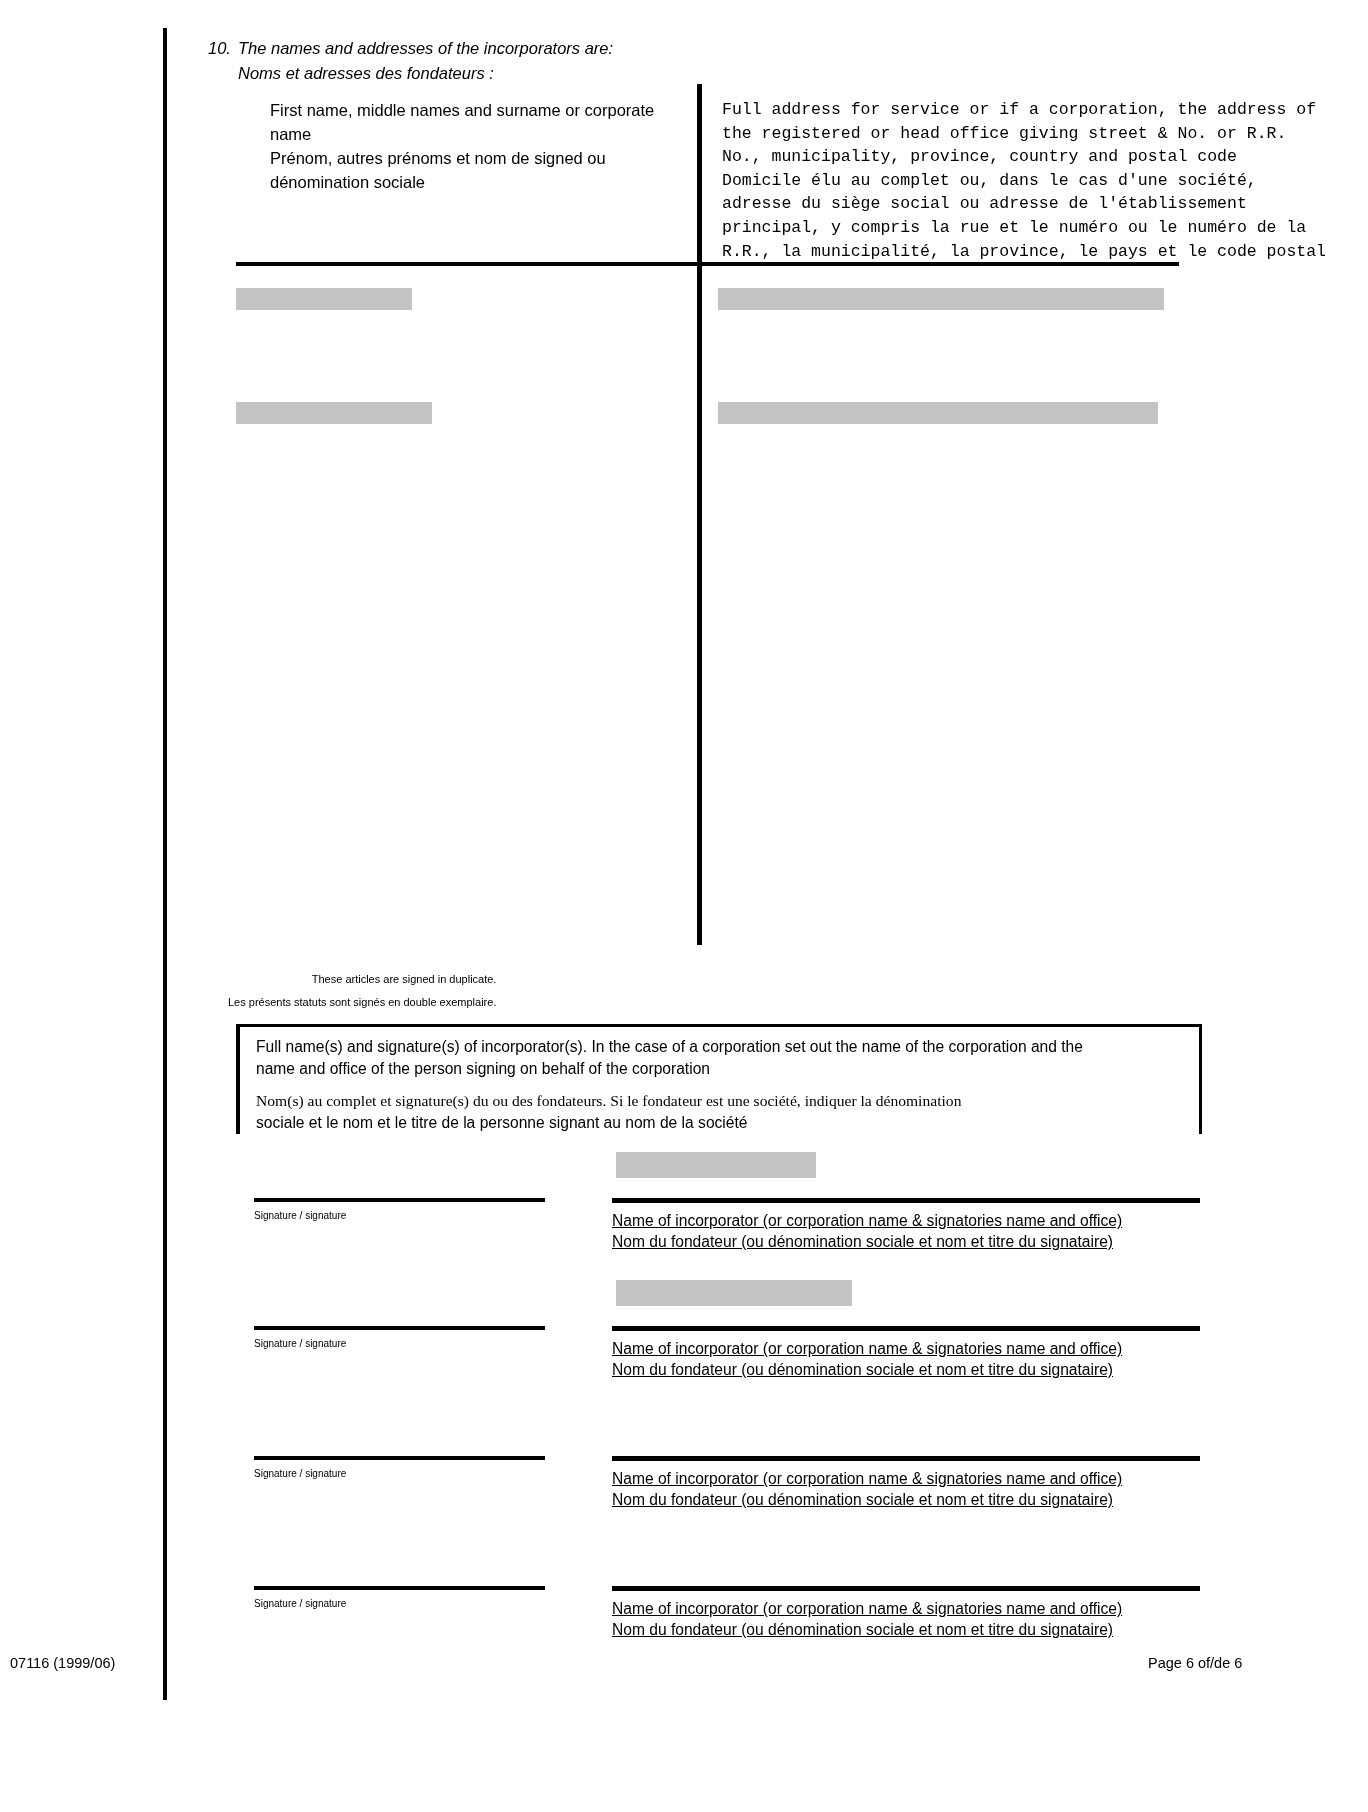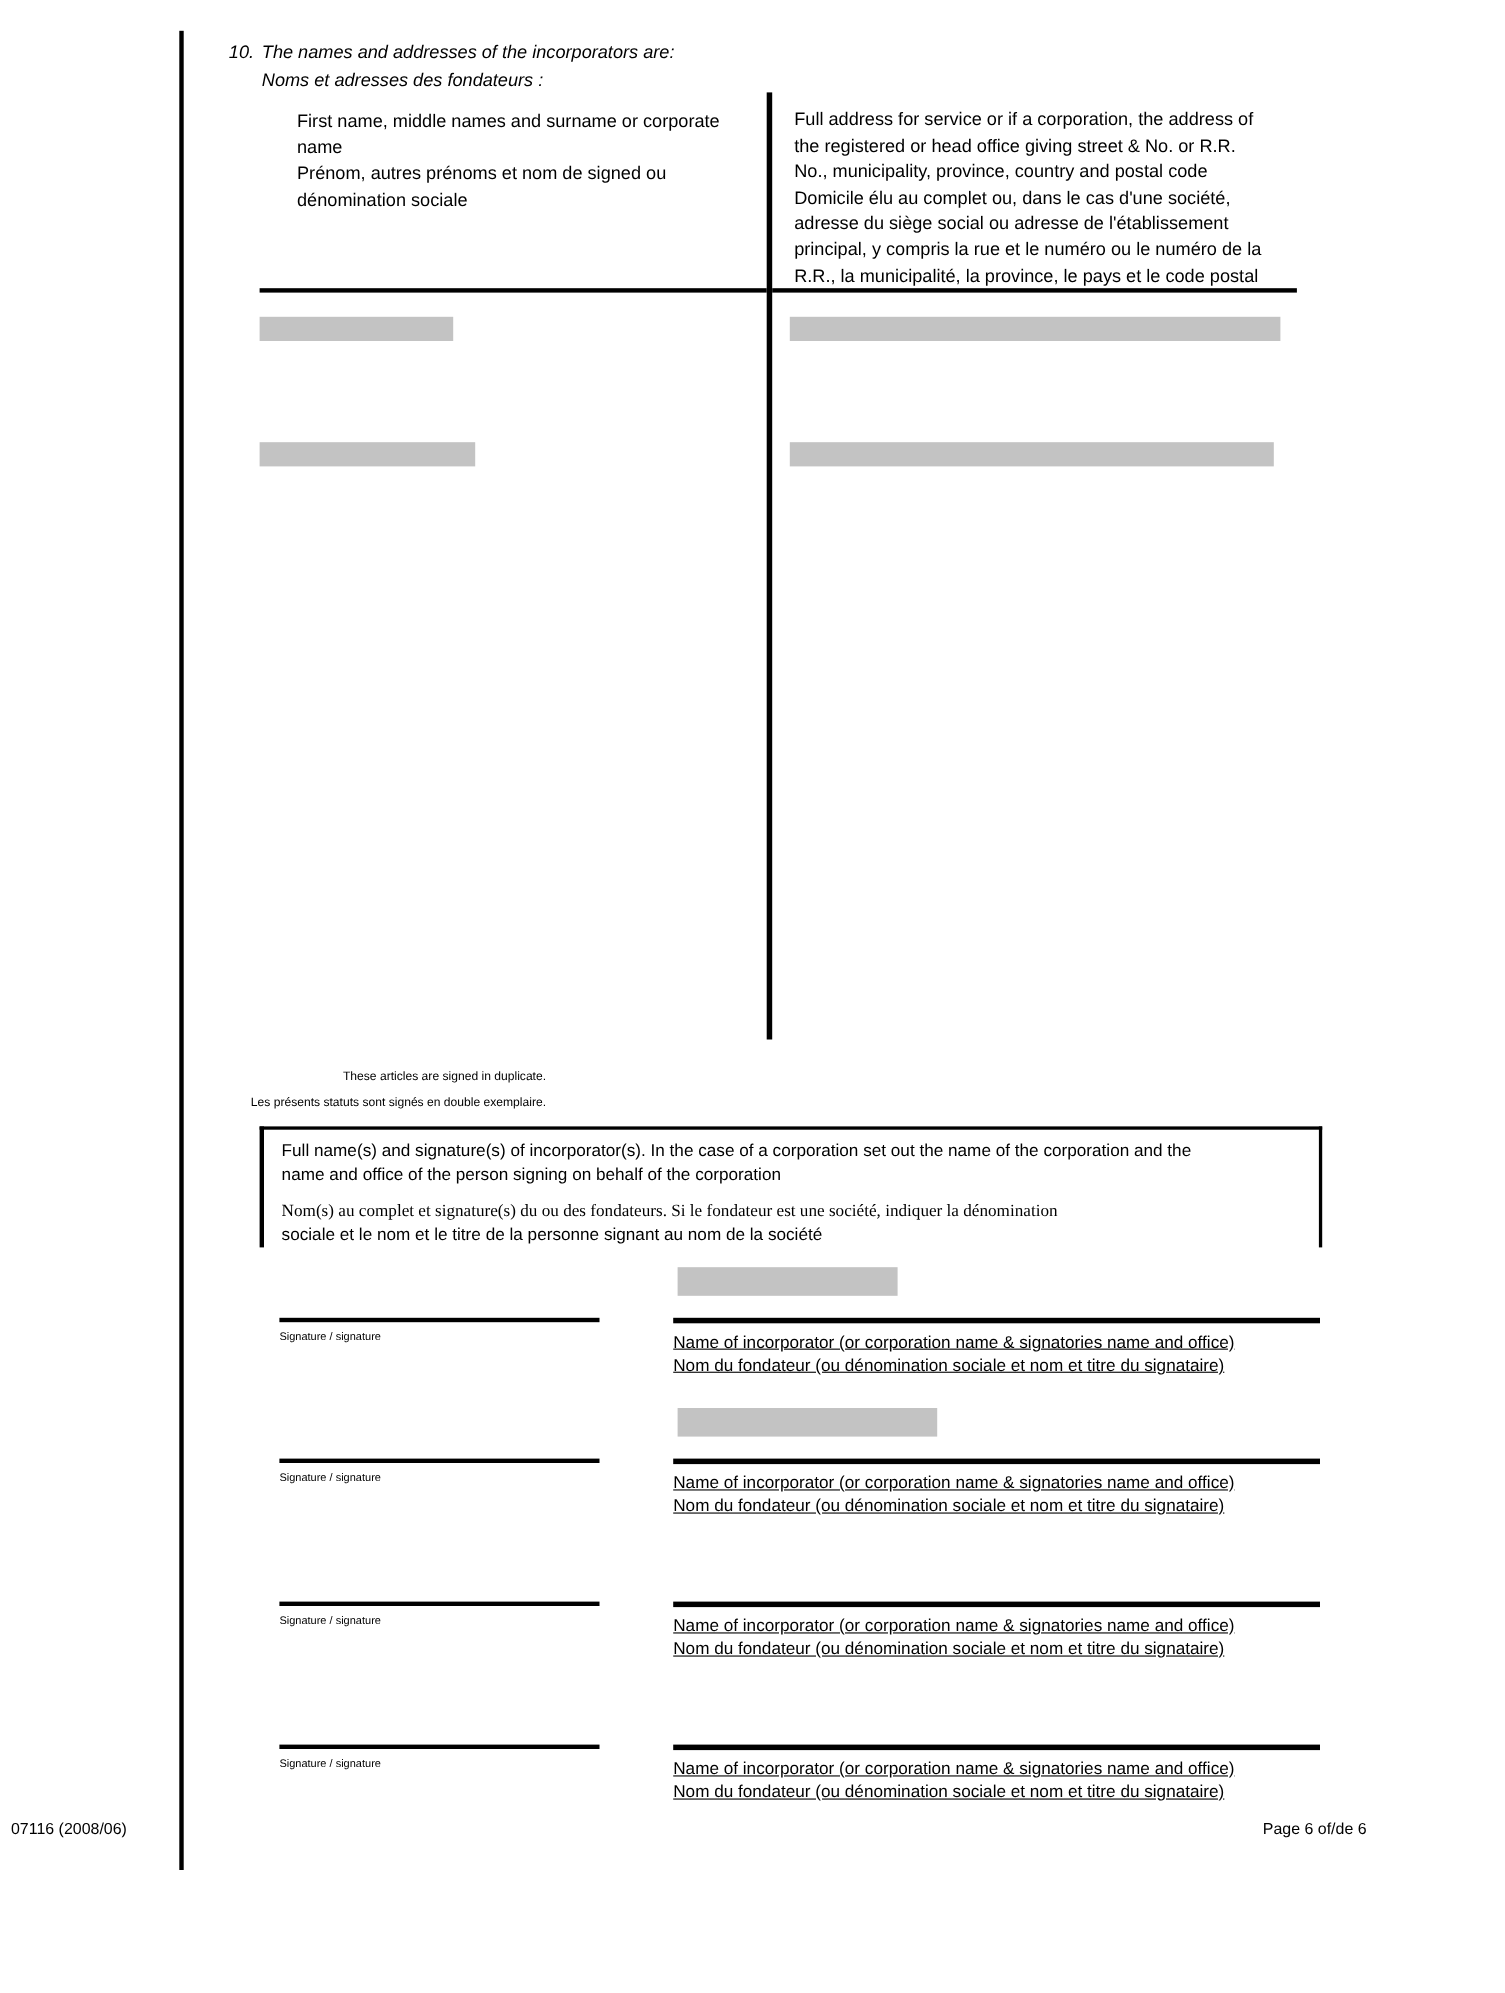--- a/index.html
+++ b/index.html
@@ -61,21 +61,21 @@
   .col-head-left .sep { height: 8px; }
 
   .col-head-right {
     position: absolute;
     left: 722px;
     top: 98px;
     width: 470px;
     font-size: 16.5px;
     line-height: 23.6px;
   }
-  .col-head-right .ln { display: block; white-space: nowrap; }
+  .col-head-right .ln { display: block; white-space: nowrap; font-family: Liberation Mono, monospace; }
   .col-head-left .ln { display: block; }
 
   
   .vrule {
     position: absolute;
     left: 697px;
     top: 84px;
     width: 5px;
     height: 861px;
     background: #000000;
@@ -295,16 +295,16 @@
     <div class="sig-line-left" style="top:1586px;"></div>
     <div class="sig-line-right" style="top:1586px;"></div>
 
     <div class="sig-label-left" style="top:1598px;">Signature / signature</div>
     <div class="sig-label-right" style="top:1598px;">
       <span class="ln">Name of incorporator (or corporation name &amp; signatories name and office)</span>
       <span class="ln">Nom du fondateur (ou dénomination sociale et nom et titre du signataire)</span>
     </div>
   </div>
 
-  <div class="footer-form">07116 (2008/06)</div>
+  <div class="footer-form">07116 (1999/06)</div>
   <div class="footer-page">Page 6 of/de 6</div>
 
 </div>
 
 </body></html>

